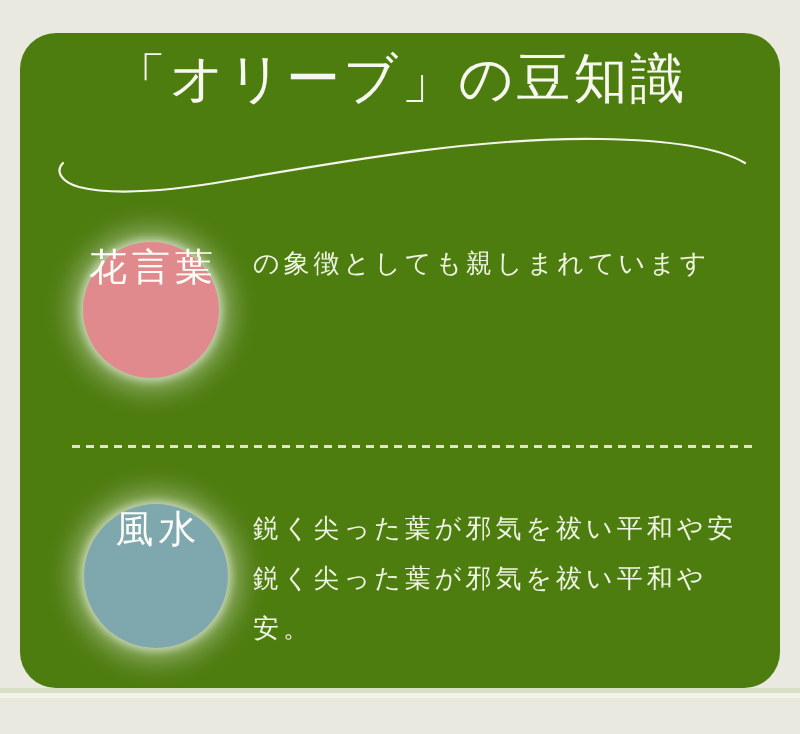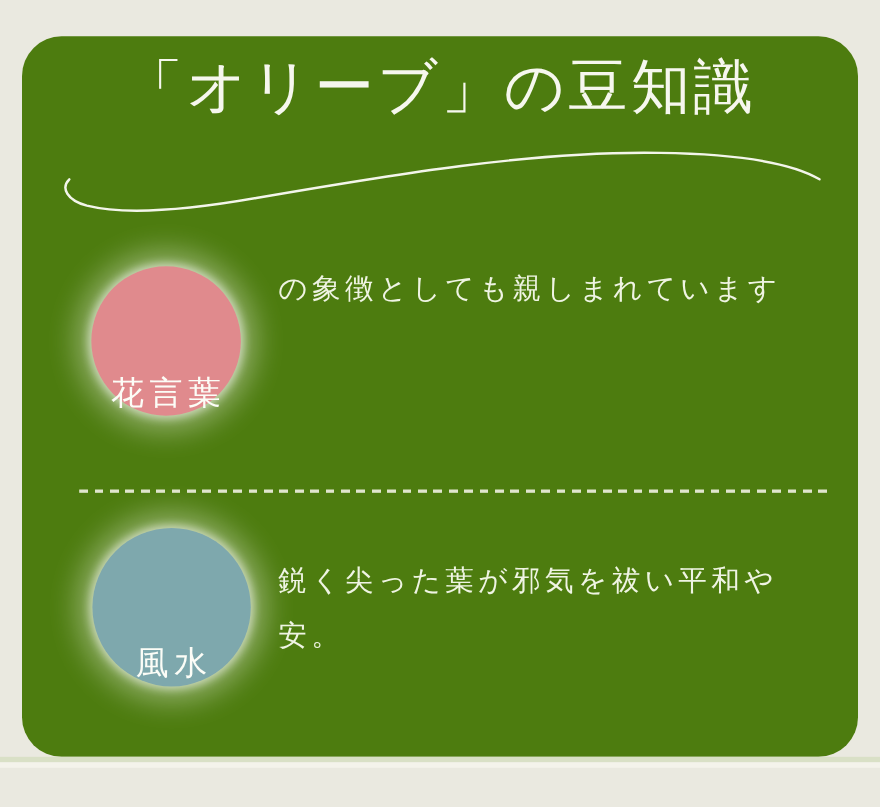--- a/index.html
+++ b/index.html
@@ -46,40 +46,40 @@
     left: 35px;
     top: 100px;
     display: block;
   }
   .badge {
     position: absolute;
     border-radius: 50%;
     display: flex;
     flex-direction: column;
     align-items: center;
-    justify-content: flex-end;
+    justify-content: flex-start;
     color: #FCFDF7;
-    font-size: 30px;
+    font-size: 38px;
     letter-spacing: 5px;
     line-height: 1.35;
     text-indent: 5px;
     box-shadow: 0 0 8px 3px rgba(255,255,255,0.55),
                 0 0 26px 14px rgba(246,249,238,0.40);
   }
   .badge span { display: block; }
   .badge-pink {
     left: 63px;
     top: 209px;
     width: 136px;
     height: 136px;
     background: #E08A8D;
   }
   .badge-teal {
     left: 64px;
-    top: 447px;
+    top: 471px;
     width: 144px;
     height: 144px;
     background: #7EA8AD;
   }
   .body-text {
     position: absolute;
     left: 233px;
     width: 510px;
     margin: 0;
     font-size: 26px;
@@ -139,20 +139,21 @@
       </p>
     </section>
 
     <div class="divider"></div>
 
     <section>
       <div class="badge badge-teal">
         <span>風水</span>
       </div>
       <p class="body-text body-2">
+        <span class="line">鋭く尖った葉が邪気を祓い平和や安</span>
         <span class="line">鋭く尖った葉が邪気を祓い平和や安。</span>
       </p>
     </section>
 
   </div>
 
   <div class="band-tint"></div>
   <div class="band-light"></div>
 </div>
 

